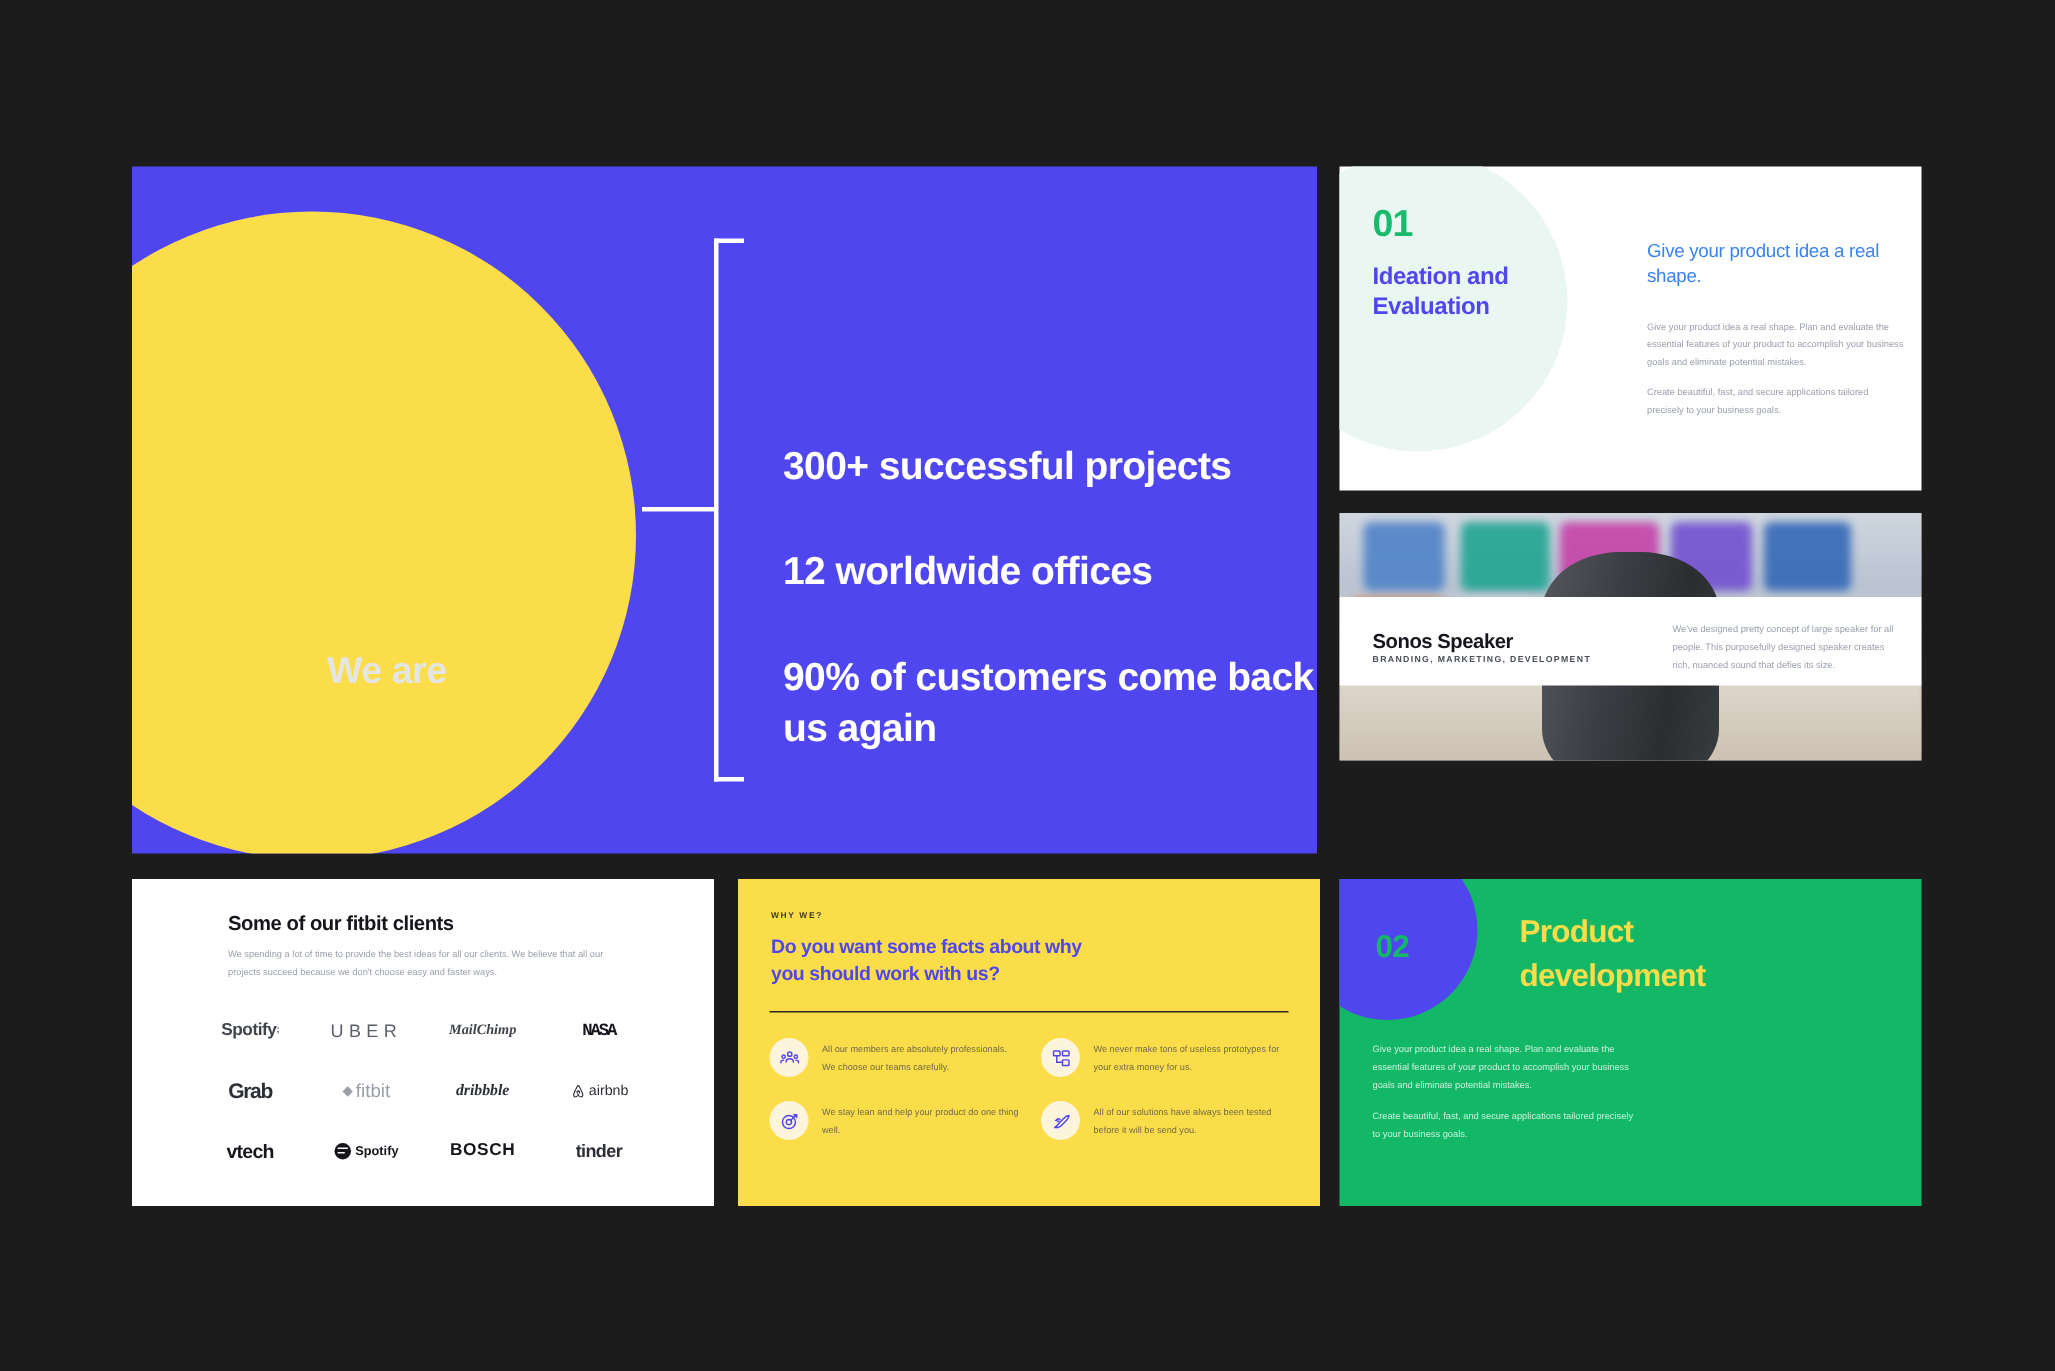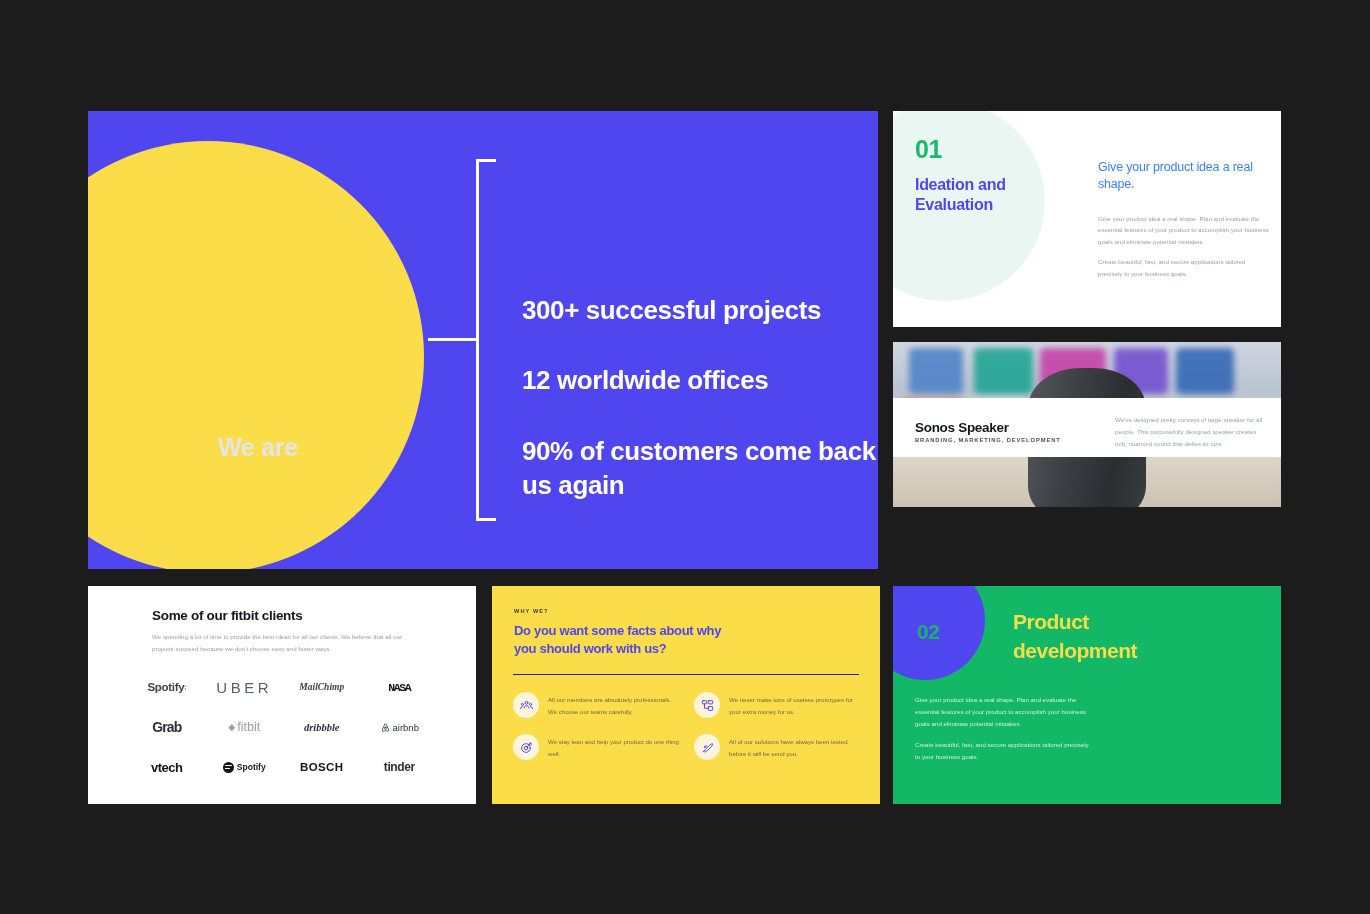--- a/index.html
+++ b/index.html
@@ -125,21 +125,21 @@
   #clients-grid {
     position: absolute; left: 40px; top: 88px; width: 310px;
     display: grid; grid-template-columns: repeat(4, 1fr); row-gap: 14px;
   }
   .logo {
     height: 26px; display: flex; align-items: center; justify-content: center;
     color: #14161c;
   }
   .lg-yammer { font-size: 11.5px; font-weight: bold; letter-spacing: -0.3px; color: #3f434a; }
   .lg-yammer sup { font-size: 6px; vertical-align: super; }
-  .lg-uber { font-size: 15px; font-weight: 500; letter-spacing: 3.6px; color: #5a5f67; }
+  .lg-uber { font-size: 12px; font-weight: 500; letter-spacing: 3.6px; color: #5a5f67; }
   .lg-mailchimp { font-size: 9.5px; font-style: italic; font-weight: bold; font-family: "Liberation Serif", serif; color: #3f434a; text-align: right; }
   .lg-nasa { font-size: 11.5px; font-weight: bold; letter-spacing: -1.4px; color: #14161c; font-family: Liberation Mono, monospace; }
   .lg-grab { font-size: 14px; font-weight: bold; letter-spacing: -0.9px; color: #2c3036; }
   .lg-fitbit { font-size: 12.5px; font-weight: 300; color: #9aa0a8; }
   .lg-fitbit .dia { font-size: 9px; margin-right: 2px; }
   .lg-dribbble { font-size: 10.5px; font-style: italic; font-weight: bold; font-family: "Liberation Serif", serif; color: #2c3036; }
   .lg-airbnb { font-size: 9.5px; font-weight: 500; color: #2c3036; display: flex; align-items: center; gap: 2px; }
   .lg-vtech { font-size: 13px; font-weight: bold; letter-spacing: -0.5px; color: #14161c; }
   .lg-spotify { font-size: 8.5px; font-weight: bold; color: #14161c; display: flex; align-items: center; gap: 3px; }
   .spot-dot {

